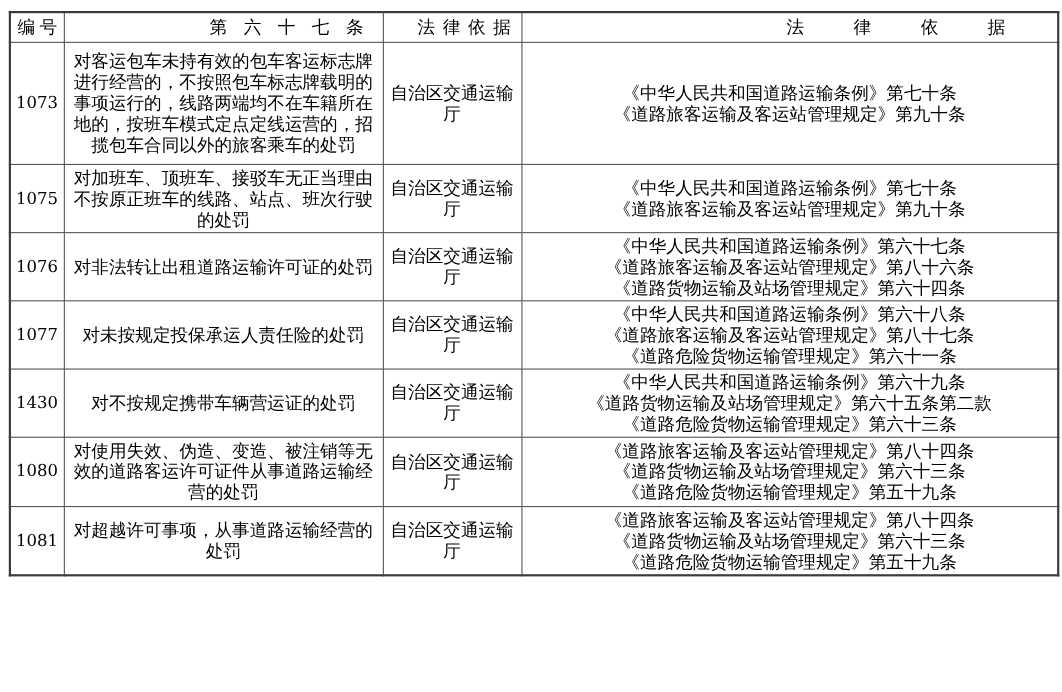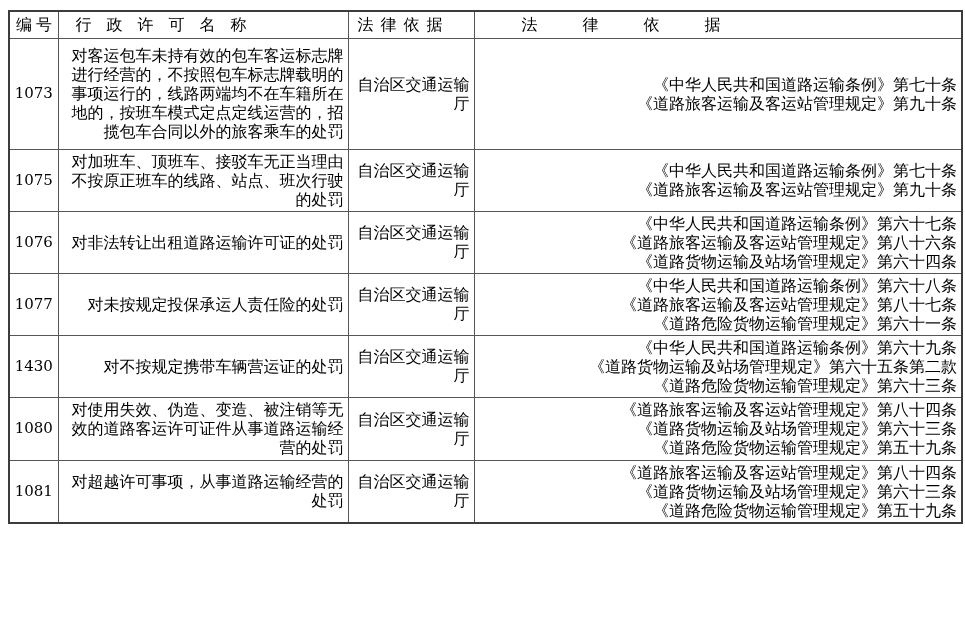--- a/index.html
+++ b/index.html
@@ -28,34 +28,34 @@
   }
   .doc-table th, .doc-table td {
     border: 1px solid #555555;
     overflow: hidden;
     padding: 2px 4px;
     vertical-align: middle;
   }
   .doc-table thead tr { height: 27px; }
   .doc-table th {
     font-weight: normal;
-    text-align: left;
+    text-align: right;
     padding: 1px 2px;
     white-space: nowrap;
   }
   th.col-id     { letter-spacing: 4px;  text-indent: 4px; }
   th.col-name   { letter-spacing: 15px; text-indent: 15px; }
   th.col-agency { letter-spacing: 7px;  text-indent: 7px; }
   th.col-legal  { letter-spacing: 45px; text-indent: 45px; }
   td.cell-id {
     text-align: center;
     font-size: 15px;
   }
   td.cell-name, td.cell-agency, td.cell-legal {
-    text-align: right;
+    text-align: center;
   }
   td.cell-legal div { white-space: nowrap; }
   
   tbody tr:nth-child(1) { height: 111px; }
   tbody tr:nth-child(2) { height: 56px; }
   tbody tr:nth-child(3) { height: 57px; }
   tbody tr:nth-child(4) { height: 59px; }
   tbody tr:nth-child(5) { height: 60px; }
   tbody tr:nth-child(6) { height: 63px; }
   tbody tr:nth-child(7) { height: 59px; }
@@ -69,21 +69,21 @@
   <table class="doc-table">
     <colgroup>
       <col style="width:49px">
       <col style="width:290px">
       <col style="width:126px">
       <col style="width:488px">
     </colgroup>
     <thead>
       <tr>
         <th class="col-id">编号</th>
-        <th class="col-name">行政许可名称</th>
+        <th class="col-name">第六十七条</th>
         <th class="col-agency">法律依据</th>
         <th class="col-legal">法律依据</th>
       </tr>
     </thead>
     <tbody>
         <tr>
     <td class="cell-id">1073</td>
     <td class="cell-name">对客运包车未持有效的包车客运标志牌进行经营的，不按照包车标志牌载明的事项运行的，线路两端均不在车籍所在地的，按班车模式定点定线运营的，招揽包车合同以外的旅客乘车的处罚</td>
     <td class="cell-agency">自治区交通运输厅</td>
     <td class="cell-legal">

